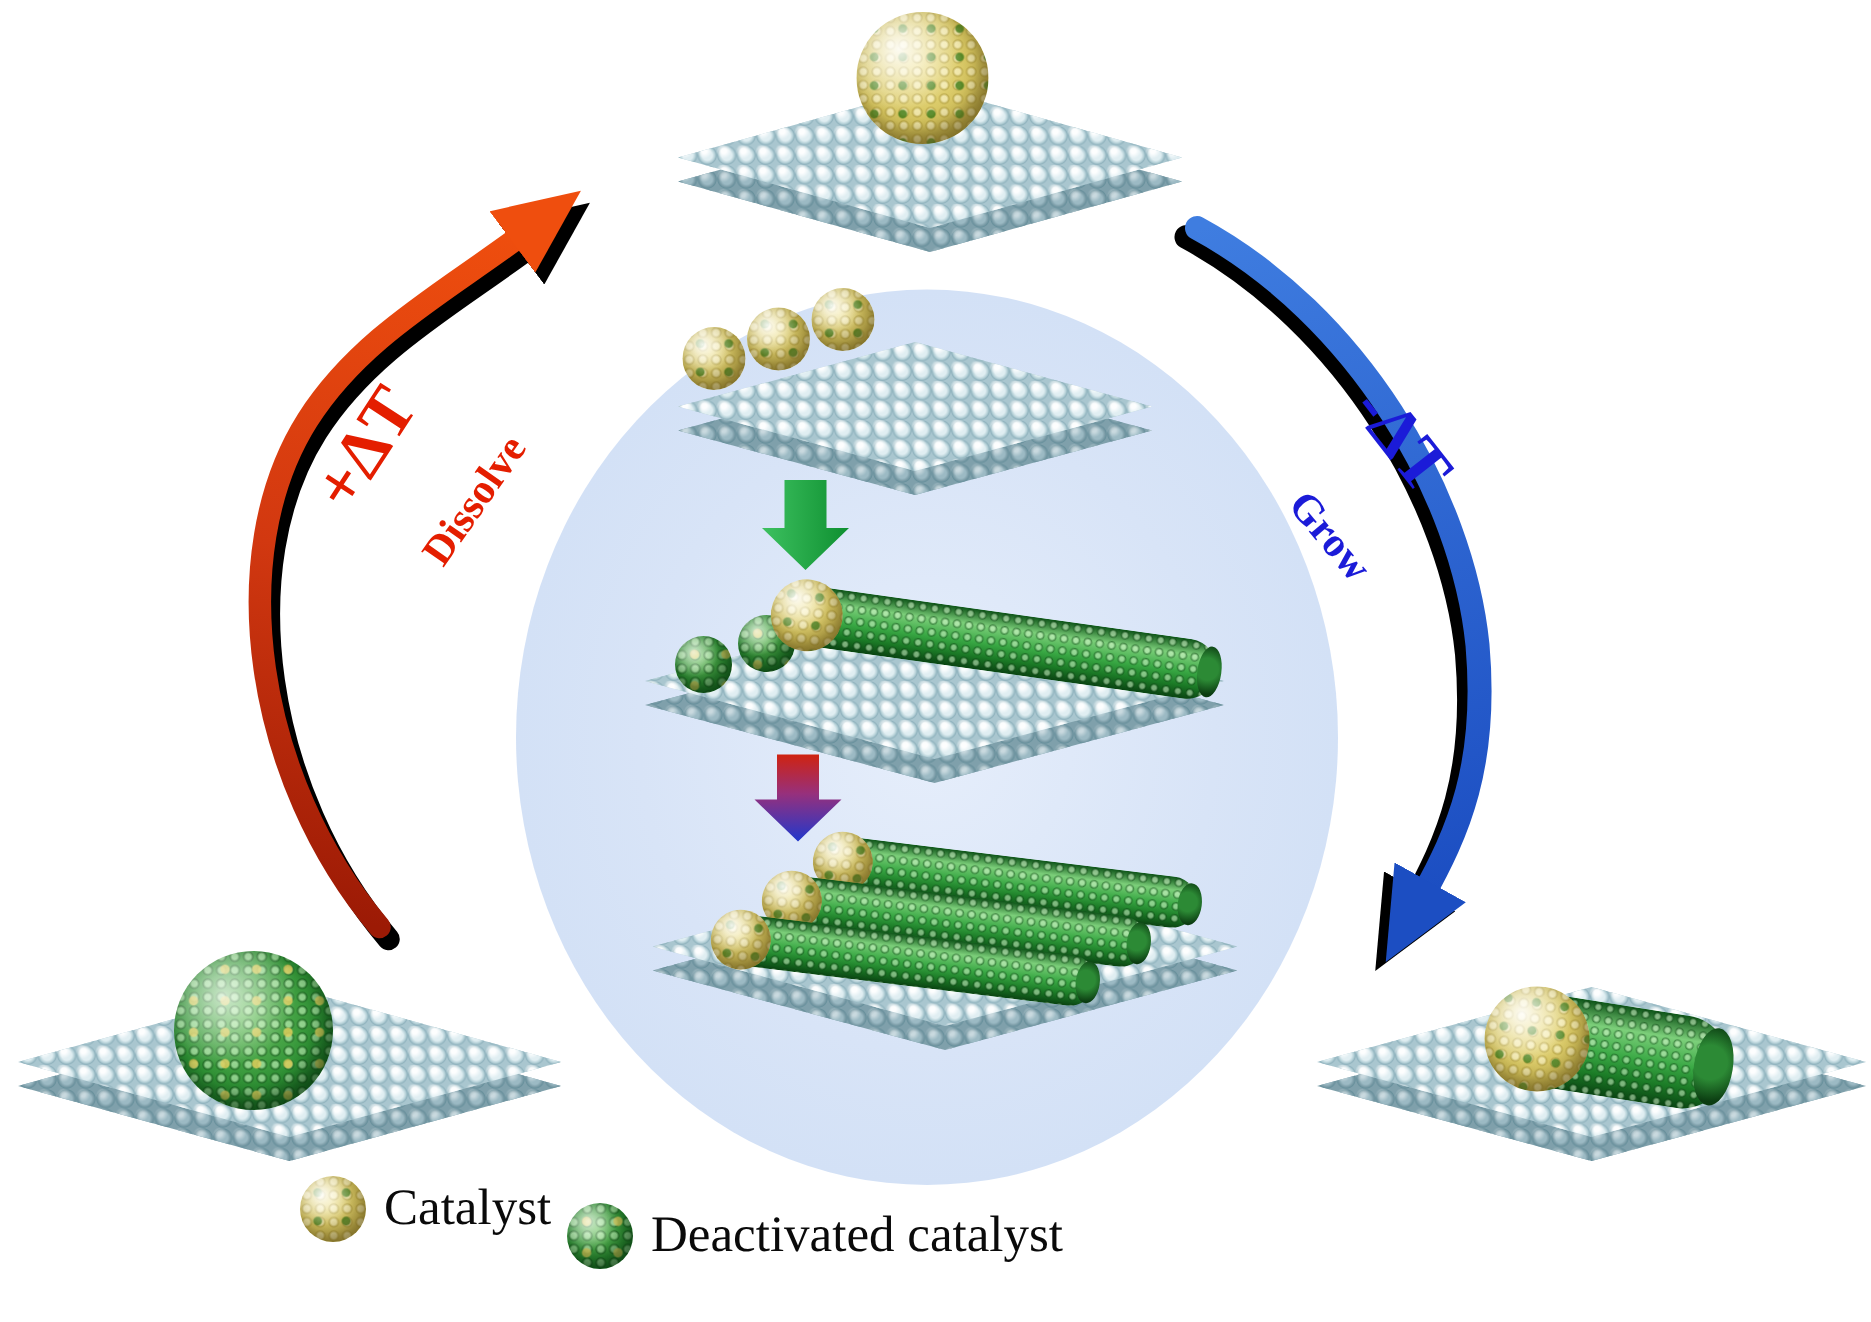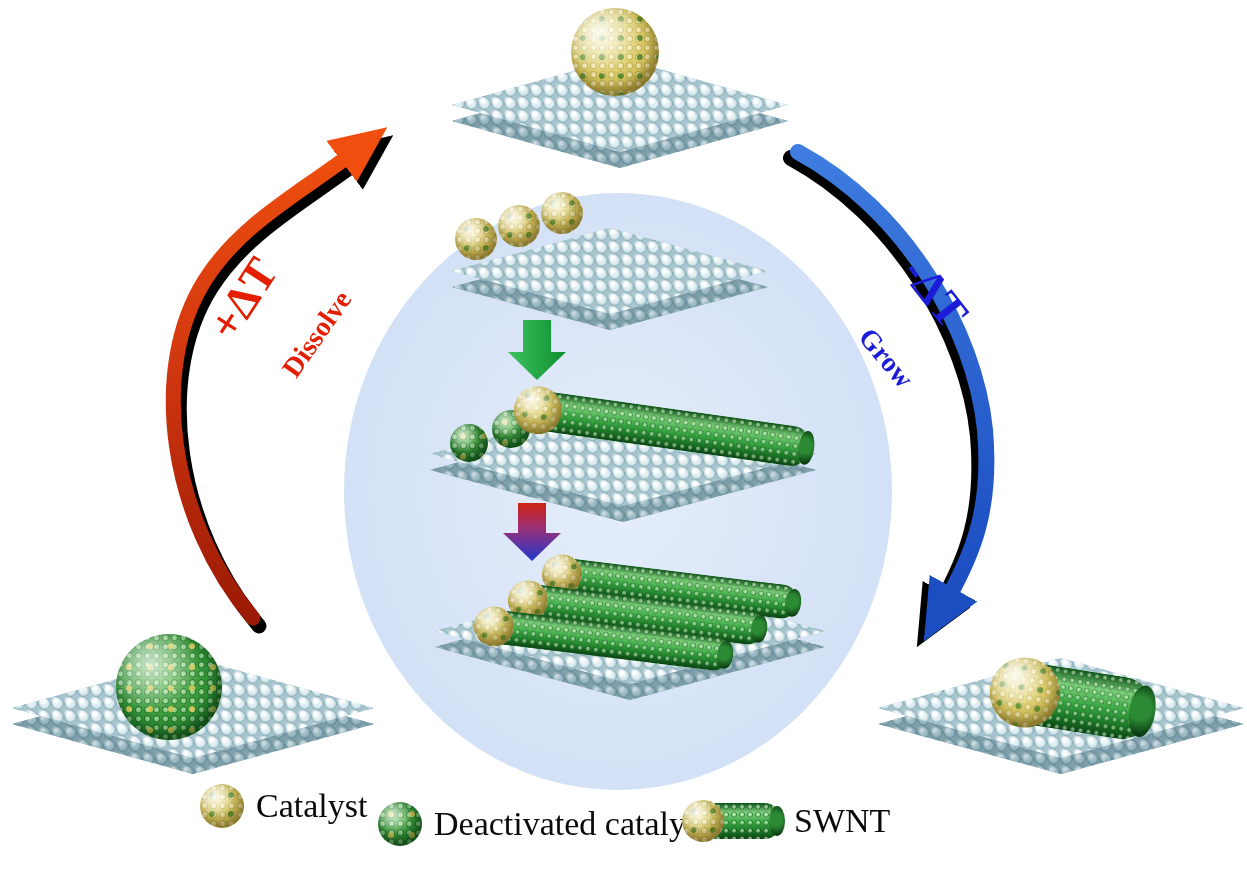--- a/index.html
+++ b/index.html
@@ -193,21 +193,14 @@
   <div class="legend-item" style="left:200px;top:784px">
     <div class="sphere yellow" style="position:relative;width:44px;height:44px"></div>
     <span class="legend-label">Catalyst</span>
   </div>
 
   <div class="legend-item" style="left:378px;top:802px">
     <div class="sphere green" style="position:relative;width:44px;height:44px"></div>
     <span class="legend-label">Deactivated catalyst</span>
   </div>
 
-  <div class="legend-item" style="left:690px;top:802px">
-    <div class="tube" style="position:relative;width:92px;height:36px">
-      <div class="end"></div>
-      <div class="sphere yellow cap" style="width:42px;height:42px"></div>
-    </div>
-    <span class="legend-label">SWNT</span>
-  </div>
 
 </div>
 
 </body></html>

